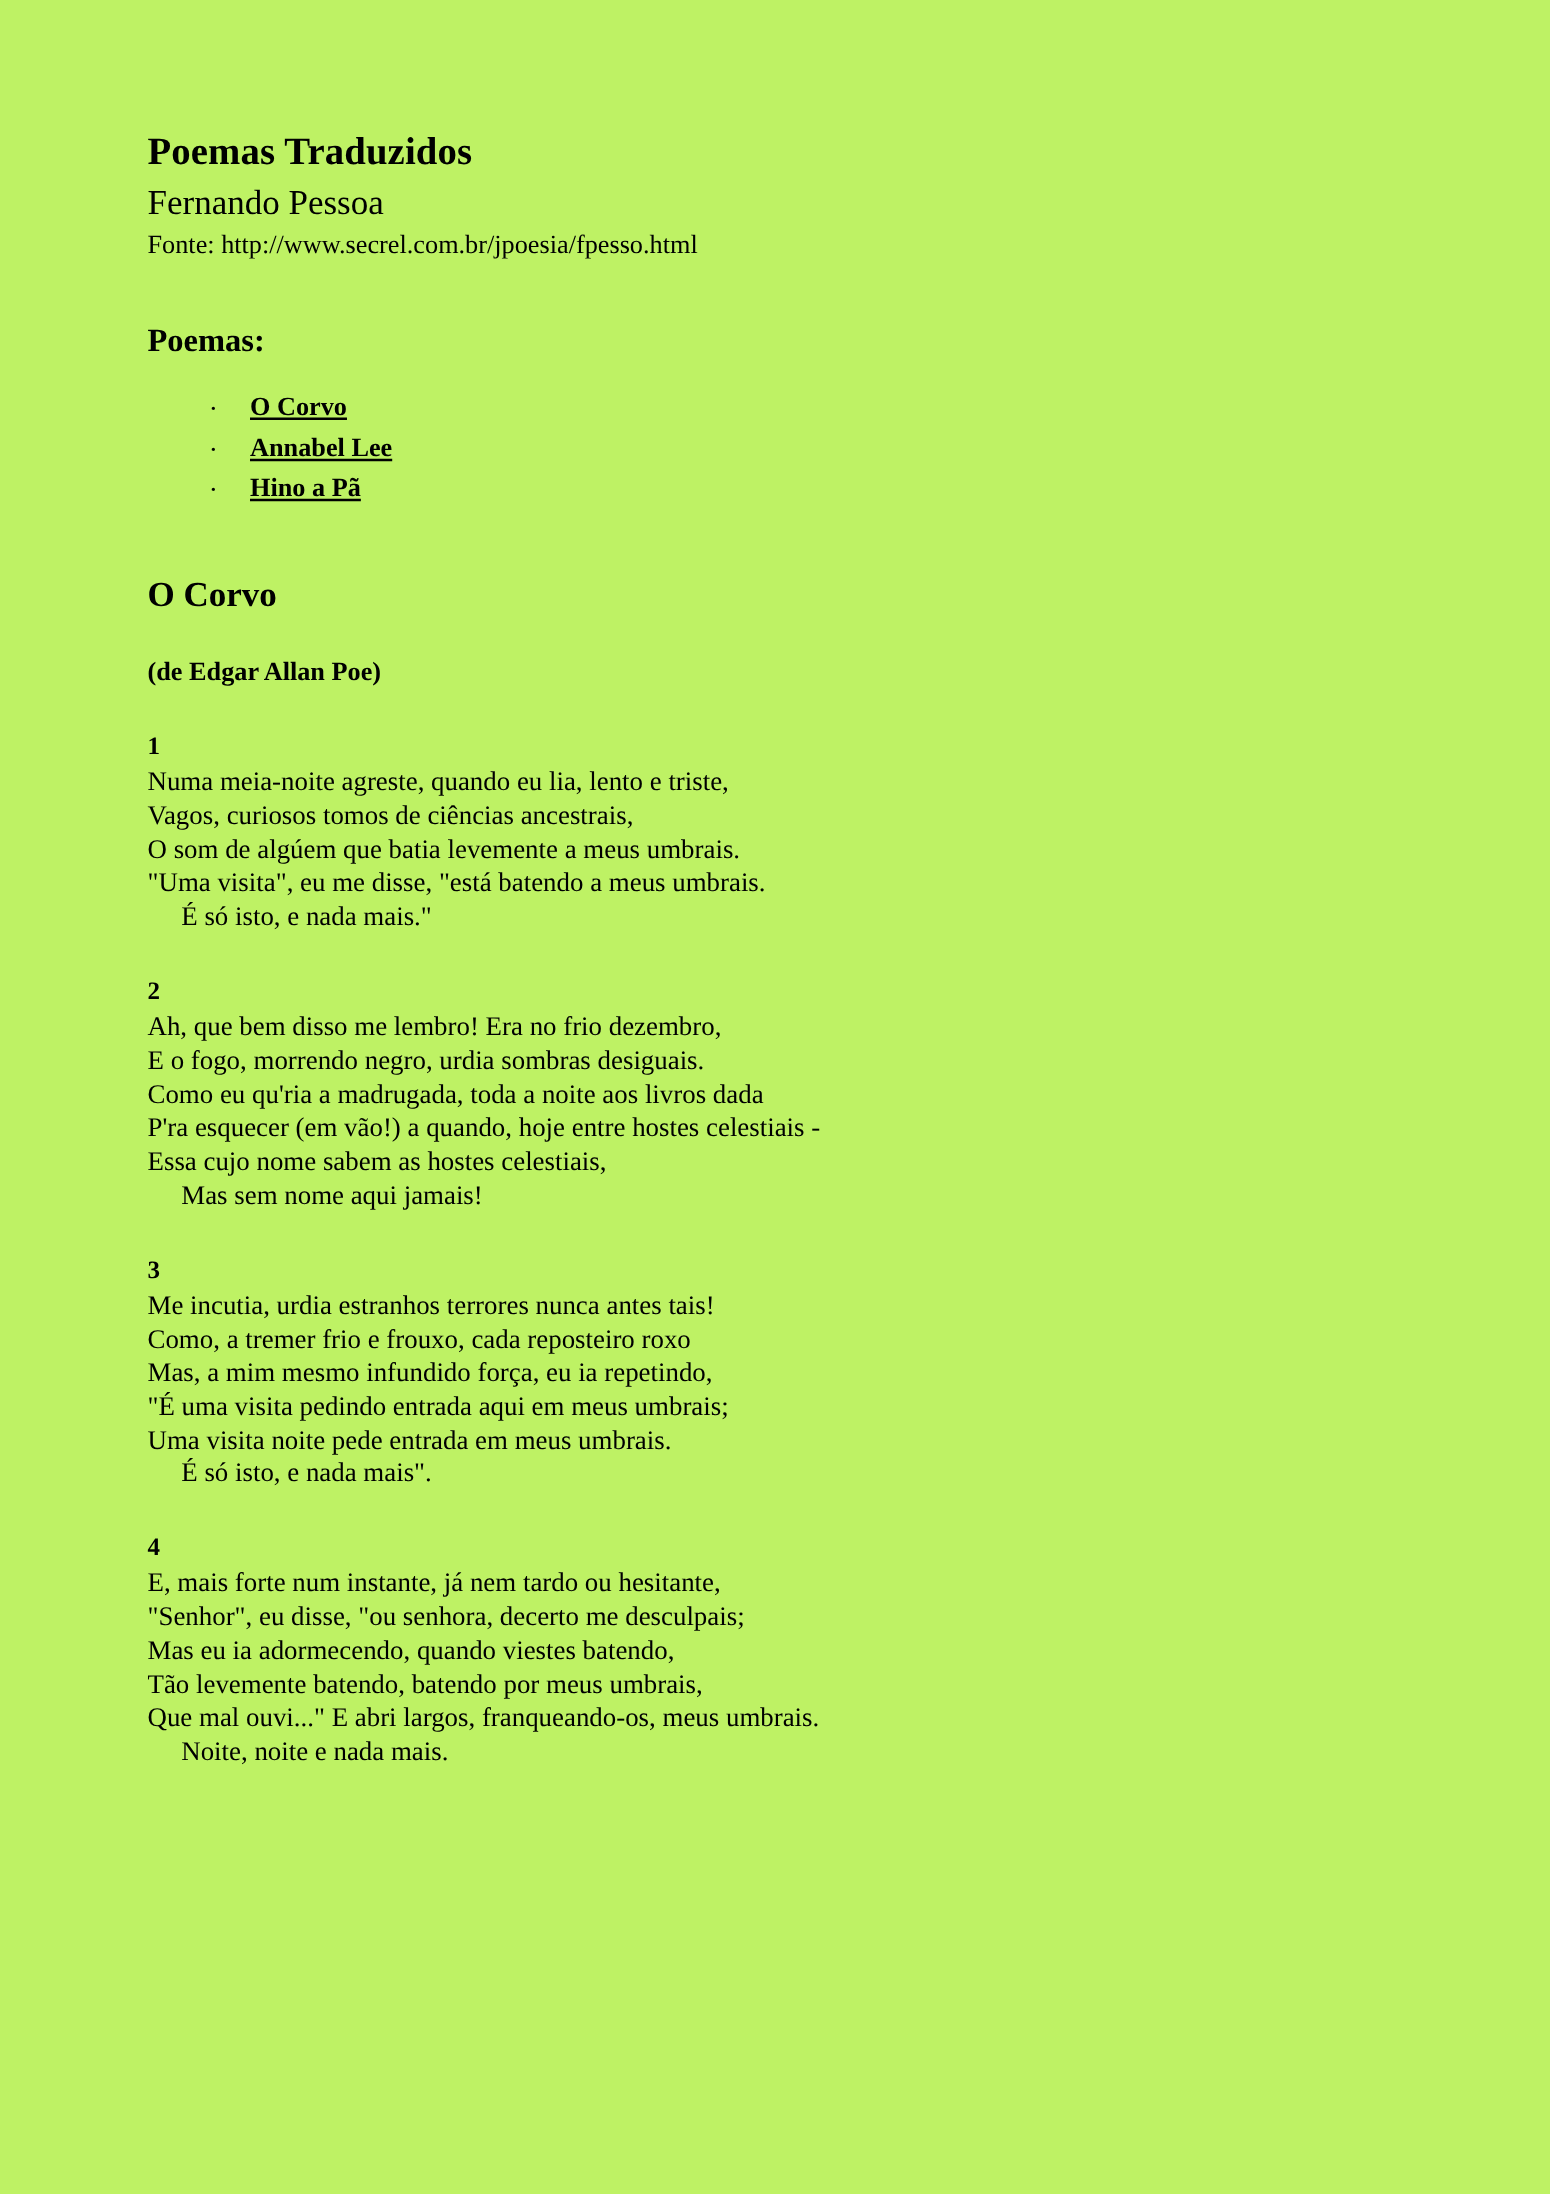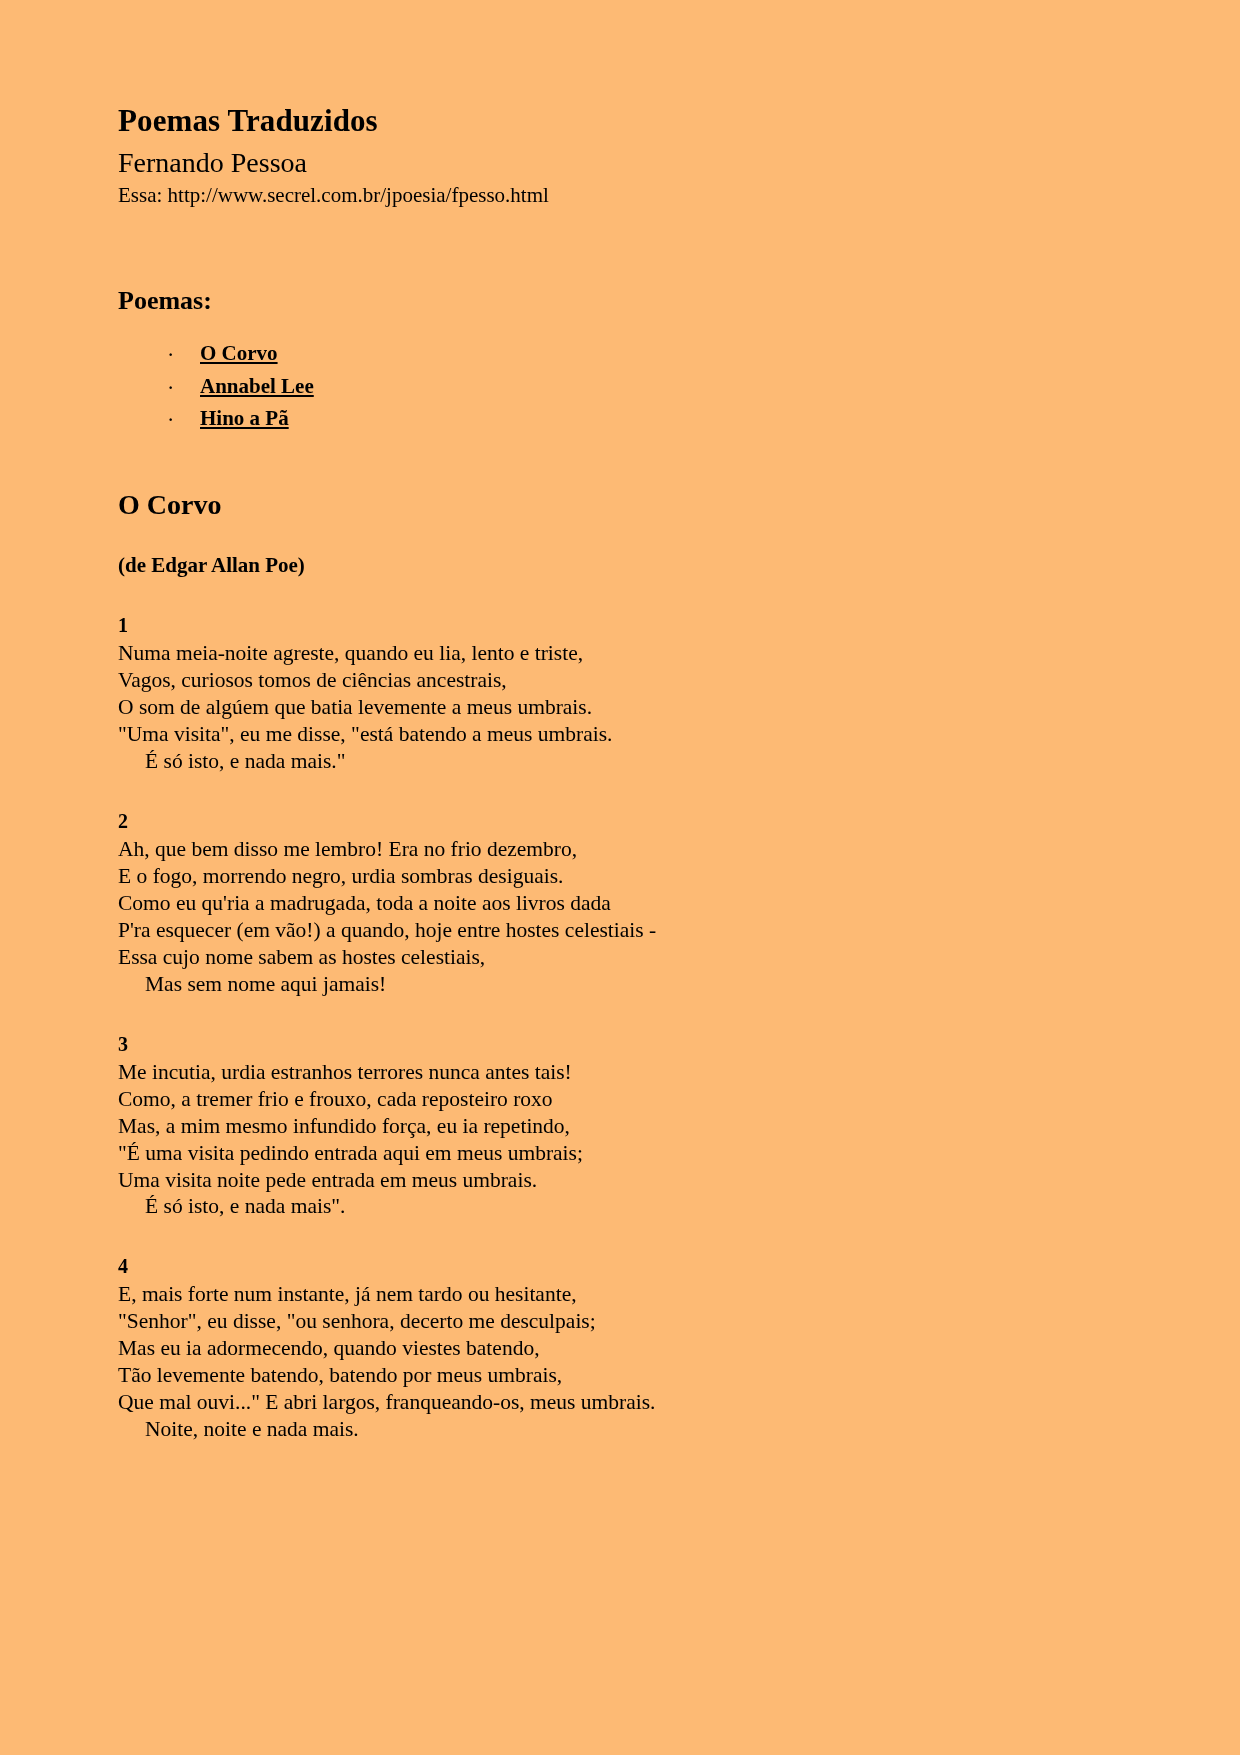--- a/index.html
+++ b/index.html
@@ -12,21 +12,21 @@
     width: 1240px;
     height: 1755px;
     font-family: "Liberation Serif", "DejaVu Serif", serif;
     color: #000000;
     -webkit-font-smoothing: antialiased;
   }
   .page {
     position: relative;
     width: 1240px;
     height: 1755px;
-    background: #fdba74;
+    background: #bef264;
     box-sizing: border-box;
     padding: 104px 90px 0 118px;
   }
 
   
   .doc-title {
     font-size: 31px;
     font-weight: bold;
     line-height: 1.12;
     margin: 0 0 6px 0;
@@ -42,21 +42,21 @@
     font-size: 21px;
     font-weight: normal;
     line-height: 1.3;
     margin: 2px 0 0 0;
   }
 
   
   .section-heading {
     font-size: 26px;
     font-weight: bold;
-    margin: 76px 0 0 0;
+    margin: 48px 0 0 0;
     line-height: 1.2;
   }
   .poem-heading {
     font-size: 28px;
     font-weight: bold;
     margin: 56px 0 0 0;
     line-height: 1.2;
   }
 
   
@@ -116,21 +116,21 @@
     padding-left: 27px;
   }
 </style>
 </head>
 <body>
 
 <div class="page">
 
   <h1 class="doc-title">Poemas Traduzidos</h1>
   <div class="doc-author">Fernando Pessoa</div>
-  <div class="doc-source">Essa: http://www.secrel.com.br/jpoesia/fpesso.html</div>
+  <div class="doc-source">Fonte: http://www.secrel.com.br/jpoesia/fpesso.html</div>
 
   <h2 class="section-heading">Poemas:</h2>
 
   <ul class="toc" id="toc-list">
       <li class="toc-item">
         <span class="toc-bullet">·</span>
         <a class="toc-link">O Corvo</a>
       </li>
       <li class="toc-item">
         <span class="toc-bullet">·</span>

